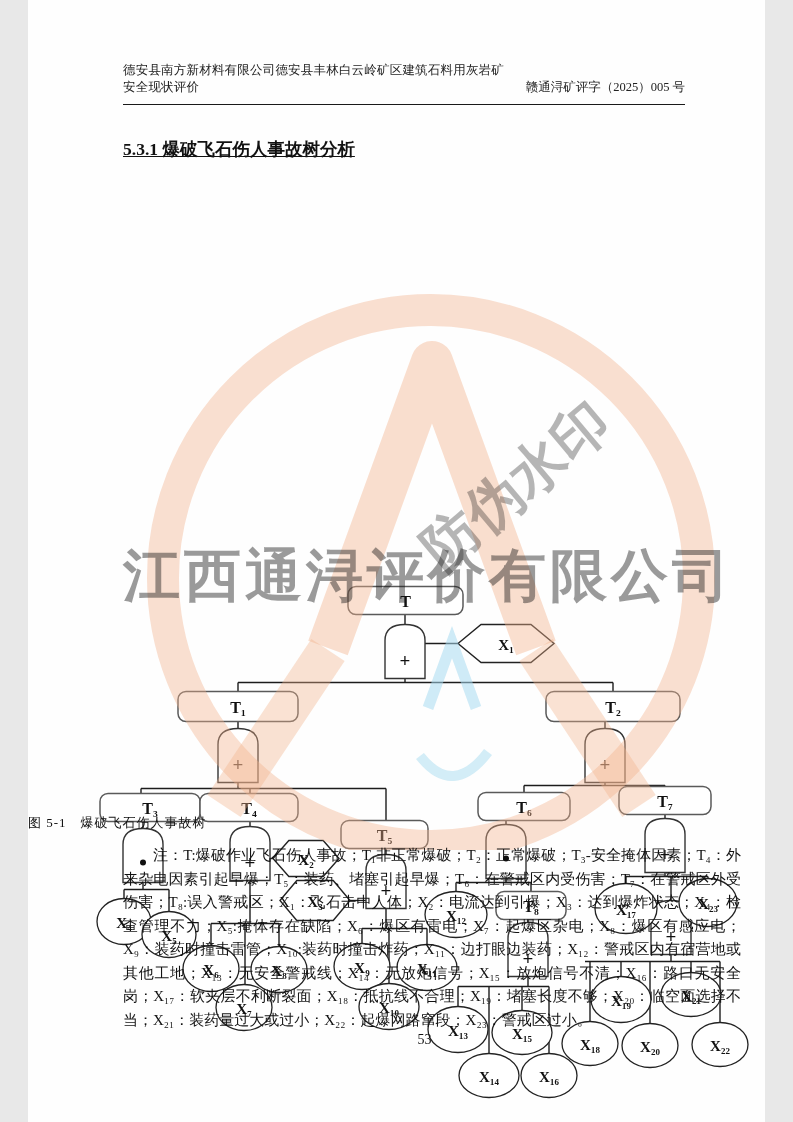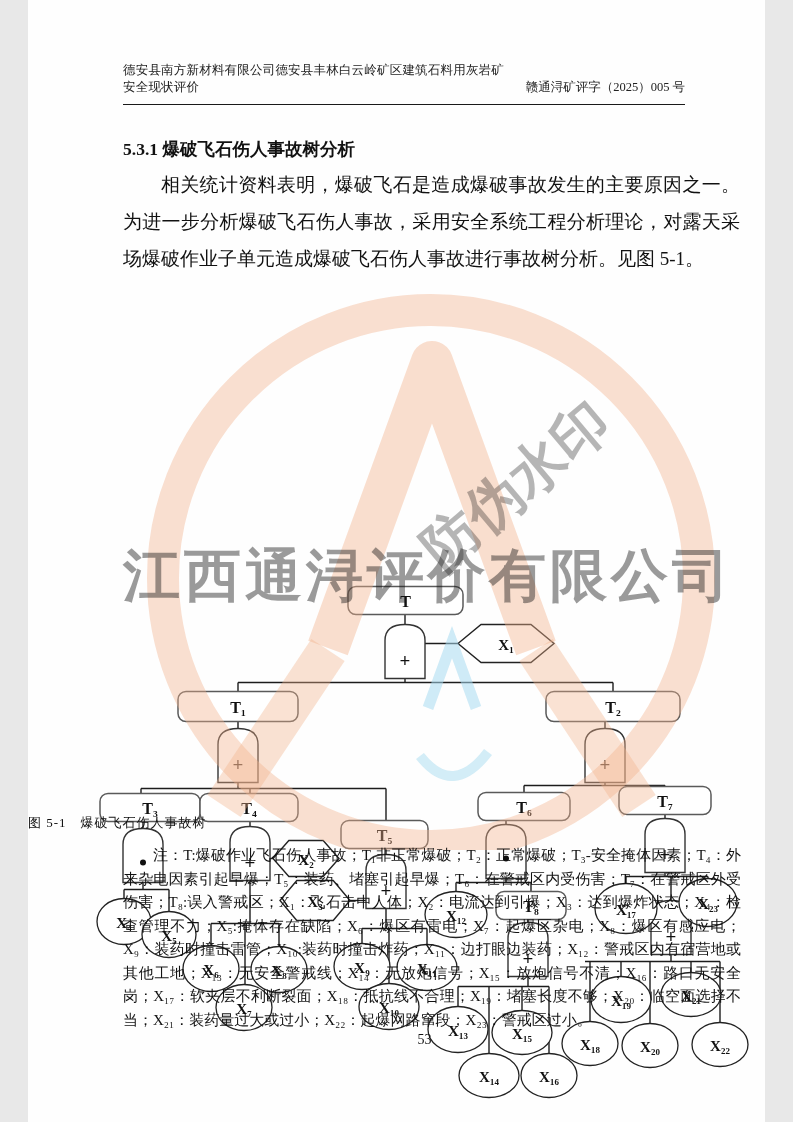--- a/index.html
+++ b/index.html
@@ -3,21 +3,21 @@
 <meta charset="utf-8">
 <style>
   html,body{margin:0;padding:0;background:#e8e8e8;}
   .page{position:relative;width:737px;height:1122px;background:#fefefe;margin:0 auto;overflow:hidden;
         font-family:"Liberation Serif","DejaVu Serif",serif;color:#111;}
   .header{position:absolute;top:62px;left:95px;right:80px;display:flex;justify-content:space-between;
           align-items:flex-end;font-size:12.5px;color:#222;border-bottom:1.6px solid #1a1a1a;padding-bottom:8px;}
   .header .hleft{letter-spacing:0.2px;}
   .header .hright{white-space:nowrap;margin-left:18px;}
   .h1{position:absolute;top:100px;left:95px;font-size:20px;font-weight:bold;}
-  .h2{position:absolute;top:137px;left:95px;font-size:17.5px;font-weight:bold;}
+  .h2{position:absolute;top:137px;left:95px;font-size:17.5px;font-weight:bold;text-decoration:underline;}
   .para{position:absolute;top:166px;left:95px;width:617px;font-size:19px;line-height:37px;
         text-align:justify;text-indent:2em;}
   .diagram{position:absolute;top:0;left:0;width:793px;height:1122px;}
   svg{position:absolute;top:0;left:0;}
   svg text{font-family:"Liberation Serif","DejaVu Serif",serif;font-weight:bold;fill:#111;}
   .caption{position:absolute;top:814px;left:0;width:793px;text-align:left;font-size:13px;letter-spacing:1px;}
   .notes{position:absolute;top:844px;left:95px;width:618px;font-size:15px;font-weight:normal;
          line-height:23.5px;text-align:justify;text-indent:2em;}
   .pagenum{position:absolute;top:1032px;left:0;width:793px;text-align:center;font-size:14px;}
   .wm{pointer-events:none;}
@@ -26,21 +26,20 @@
 <body>
 
 <div class="page">
 
   <div class="header">
     <span class="hleft">德安县南方新材料有限公司德安县丰林白云岭矿区建筑石料用灰岩矿安全现状评价</span>
     <span class="hright">赣通浔矿评字（2025）005 号</span>
   </div>
 
   <div class="h2">5.3.1 爆破飞石伤人事故树分析</div>
-  <div class="para">相关统计资料表明，爆破飞石是造成爆破事故发生的主要原因之一。为进一步分析爆破飞石伤人事故，采用安全系统工程分析理论，对露天采场爆破作业子单元造成爆破飞石伤人事故进行事故树分析。见图 5-1。</div>
 
   <svg class="diagram" width="793" height="545" viewBox="0 290 793 545" style="top:290px;">
       <line x1="377" y1="326" x2="377" y2="336" stroke="#1c1c1c" stroke-width="1.4"></line>
       <line x1="397" y1="355" x2="430" y2="355" stroke="#1c1c1c" stroke-width="1.4"></line>
       <line x1="377" y1="390" x2="377" y2="394" stroke="#1c1c1c" stroke-width="1.4"></line>
       <line x1="210" y1="394" x2="585" y2="394" stroke="#1c1c1c" stroke-width="1.4"></line>
       <line x1="210" y1="394" x2="210" y2="403" stroke="#1c1c1c" stroke-width="1.4"></line>
       <line x1="585" y1="394" x2="585" y2="403" stroke="#1c1c1c" stroke-width="1.4"></line>
       <line x1="210" y1="433" x2="210" y2="440" stroke="#1c1c1c" stroke-width="1.4"></line>
       <line x1="577" y1="433" x2="577" y2="440" stroke="#1c1c1c" stroke-width="1.4"></line>

